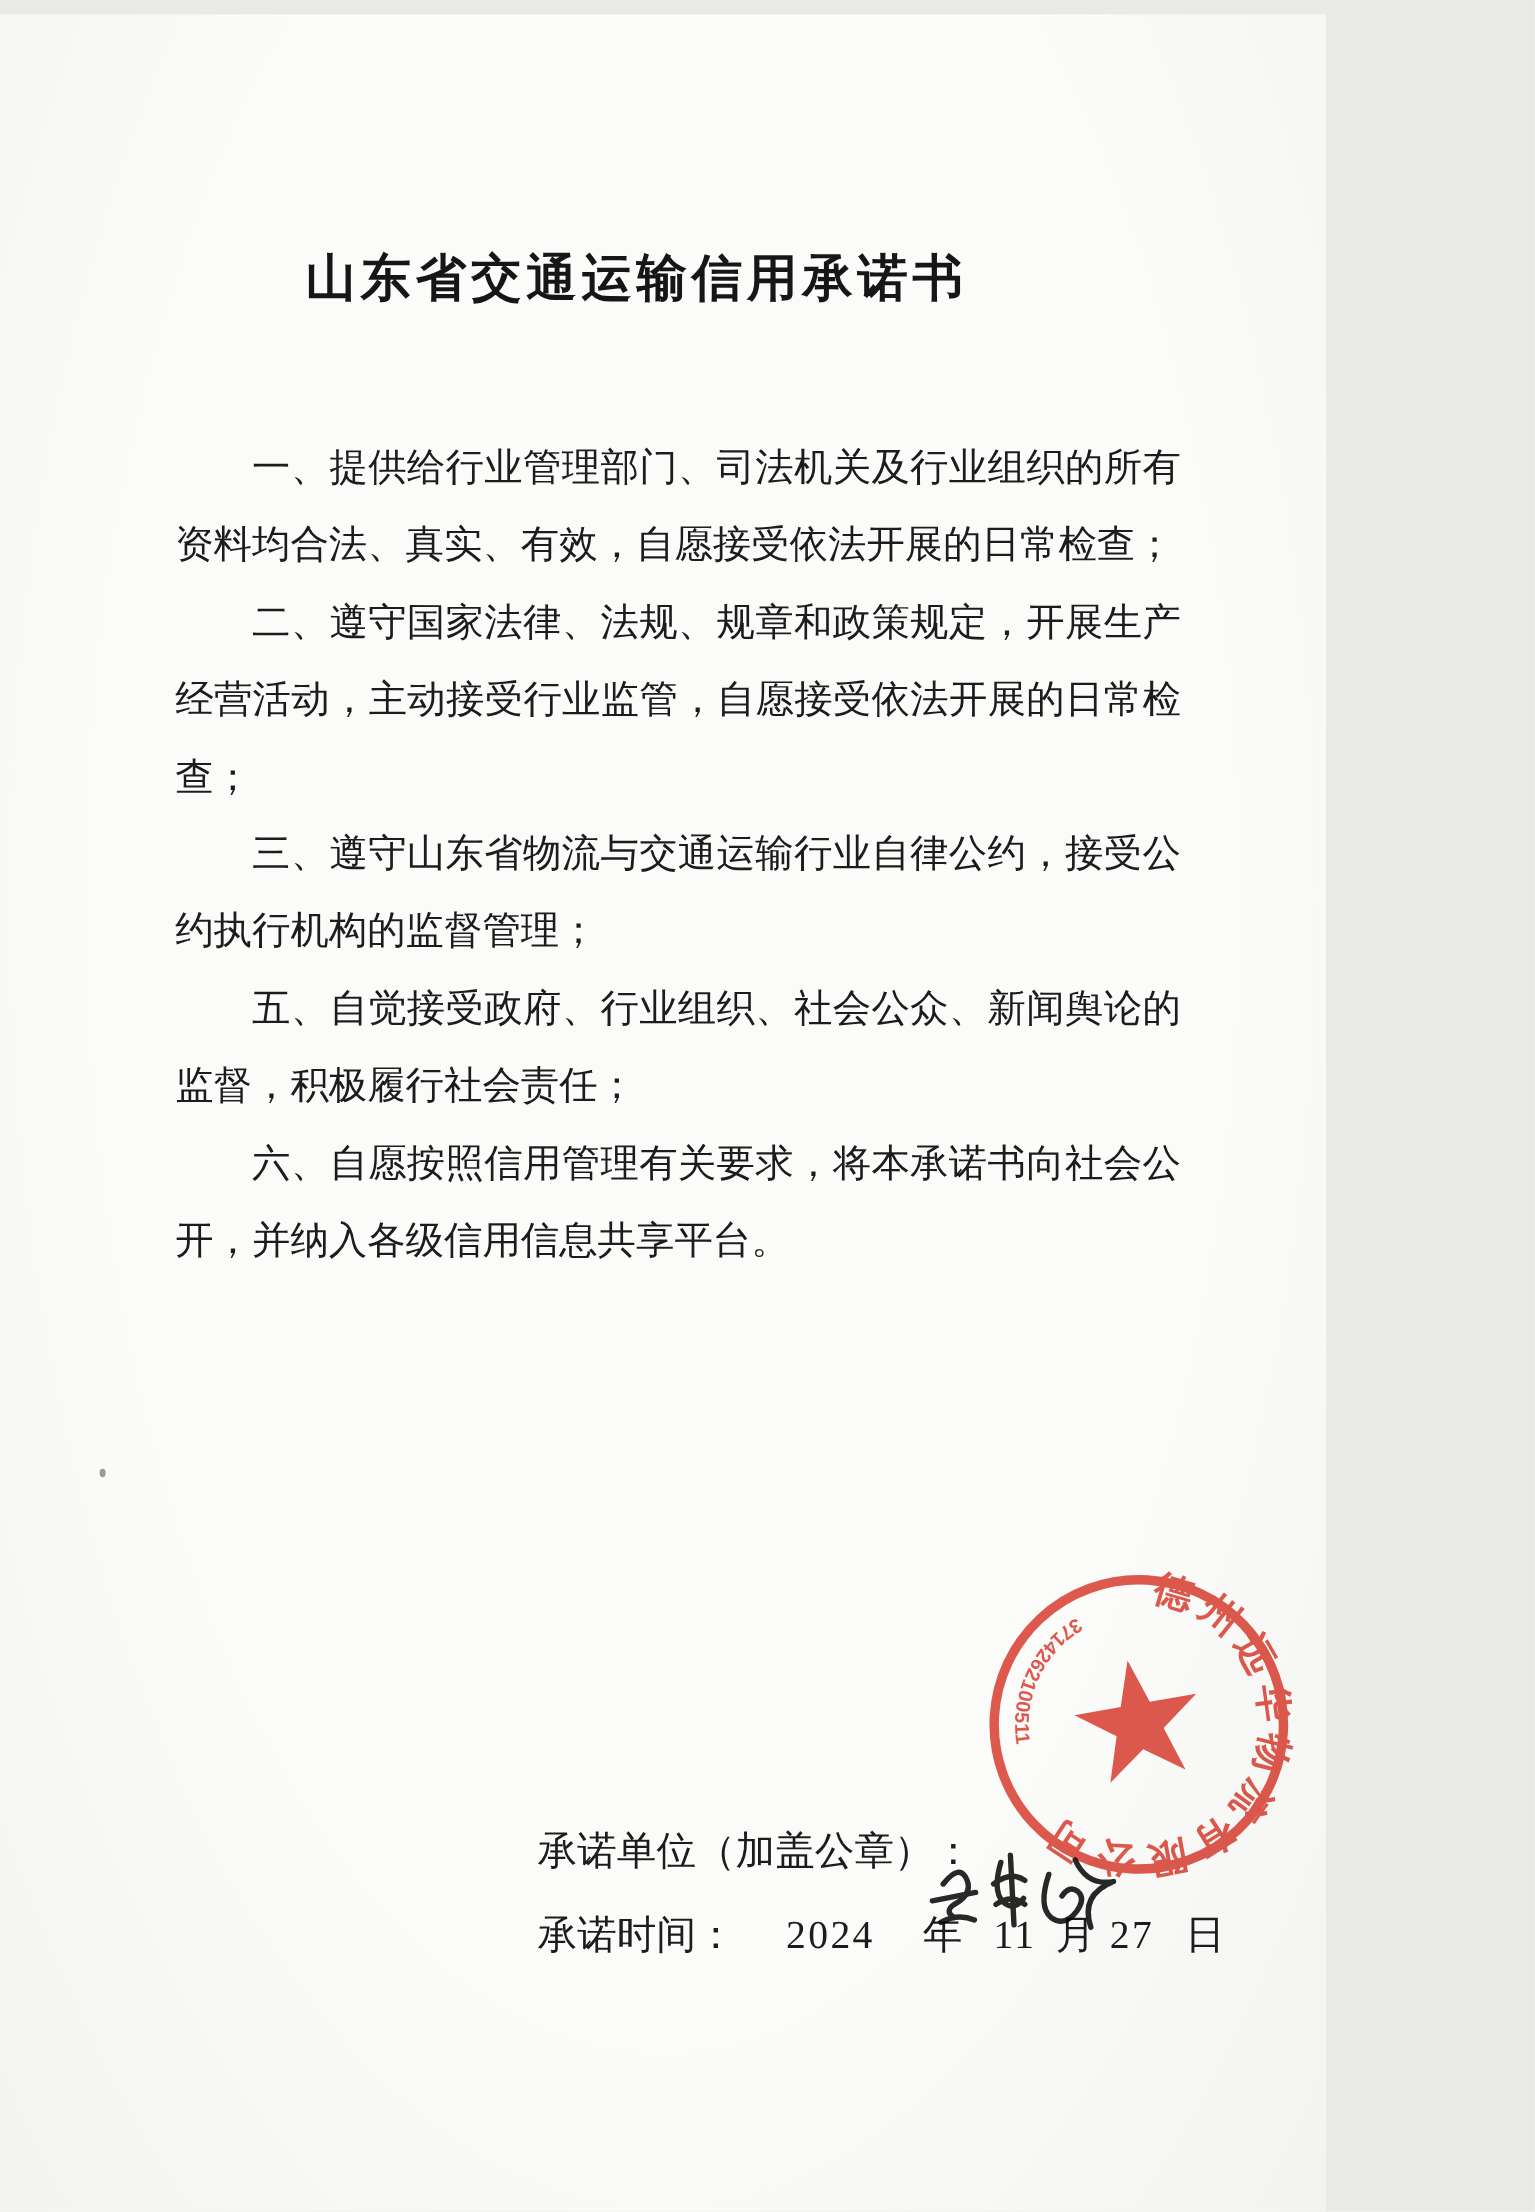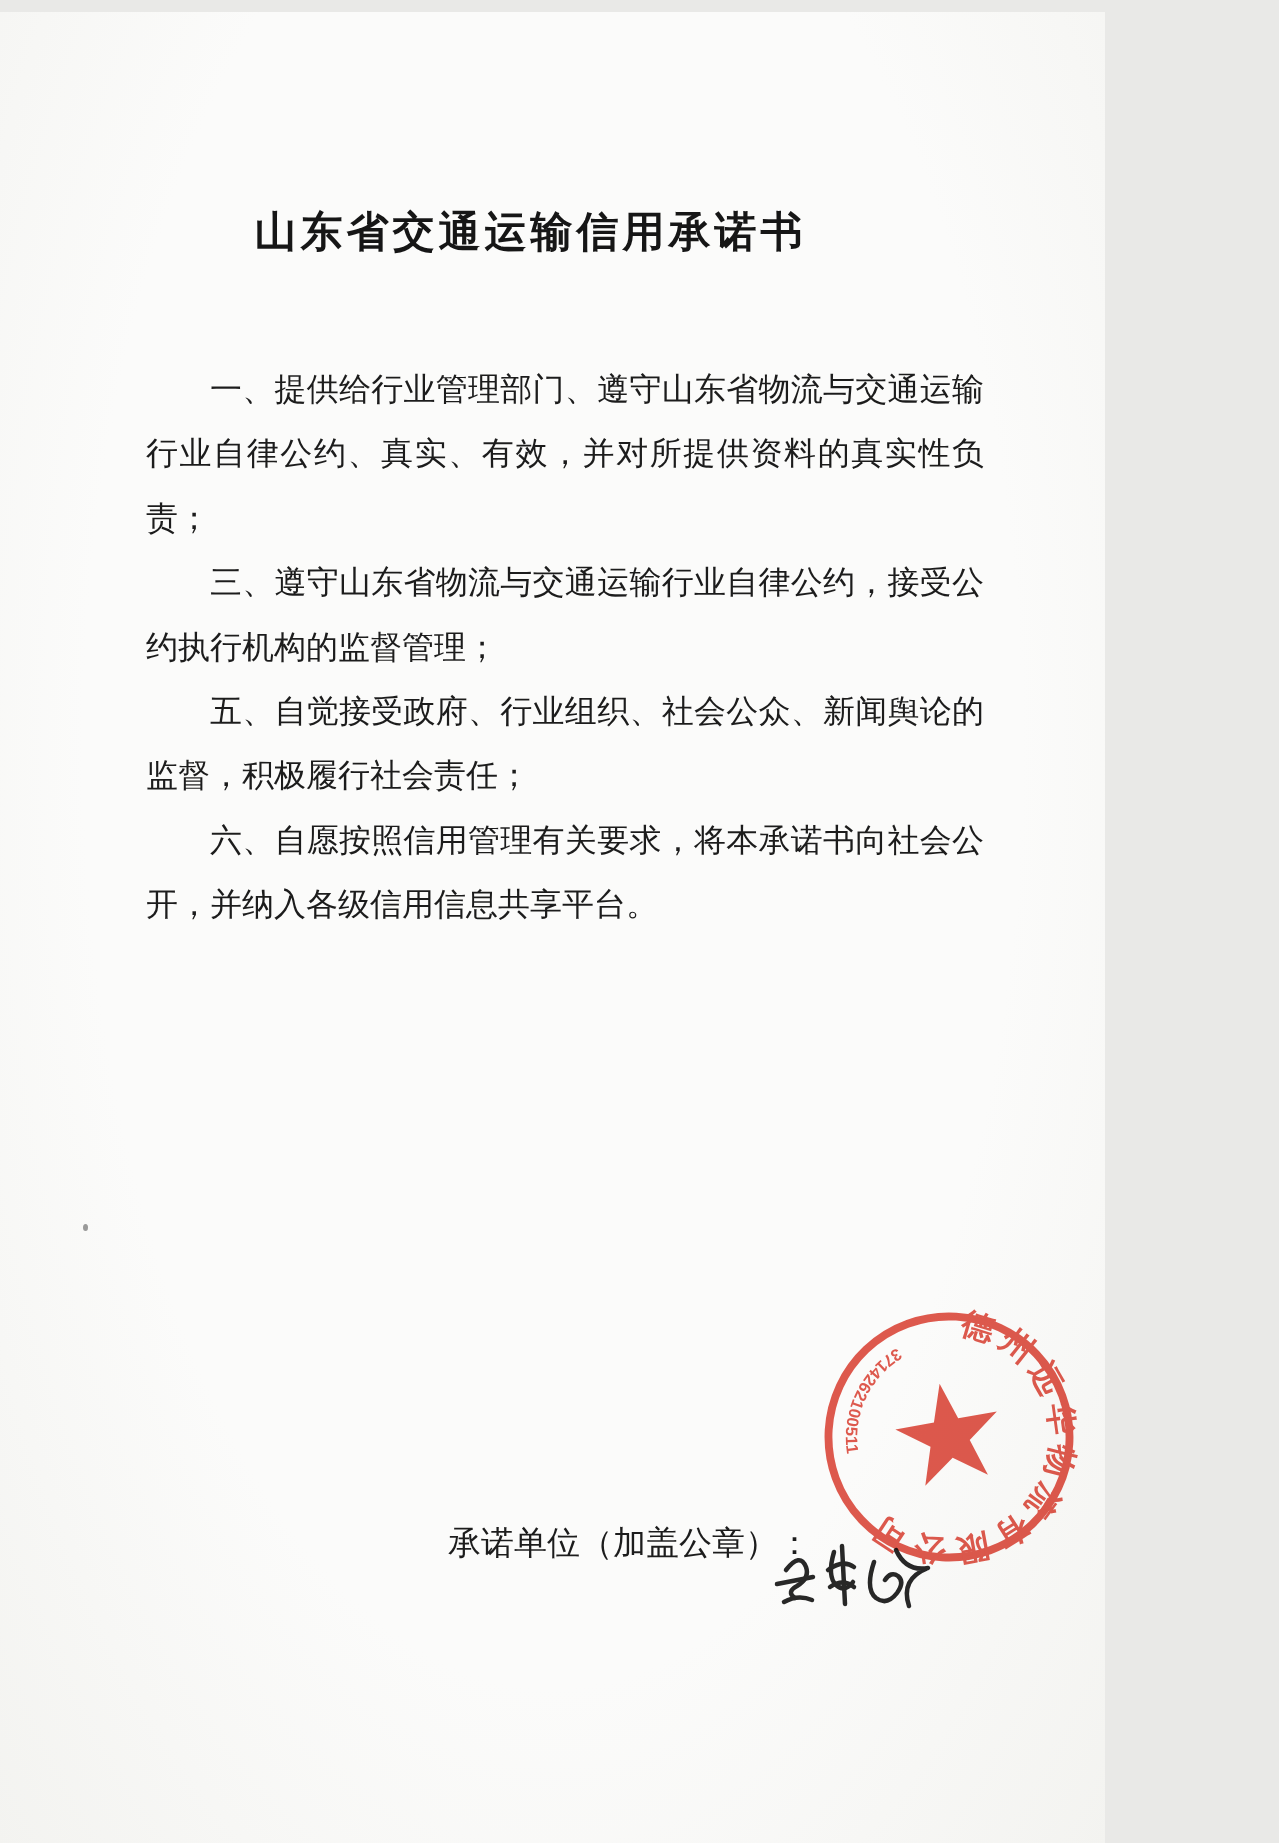--- a/index.html
+++ b/index.html
@@ -62,30 +62,32 @@
   }
 </style>
 </head>
 <body>
 
 <div class="page">
 
   <div class="doc-title">山东省交通运输信用承诺书</div>
 
   <div class="body-text">
-    <p>一、提供给行业管理部门、遵守山东省物流与交通运输行业自律公约、真实、有效，并对所提供资料的真实性负责；</p>
+    <p>一、提供给行业管理部门、司法机关及行业组织的所有资料均合法、真实、有效，自愿接受依法开展的日常检查；</p>
+    <p>二、遵守国家法律、法规、规章和政策规定，开展生产经营活动，主动接受行业监管，自愿接受依法开展的日常检查；</p>
     <p>三、遵守山东省物流与交通运输行业自律公约，接受公约执行机构的监督管理；</p>
     <p>五、自觉接受政府、行业组织、社会公众、新闻舆论的监督，积极履行社会责任；</p>
     <p>六、自愿按照信用管理有关要求，将本承诺书向社会公开，并纳入各级信用信息共享平台。</p>
   </div>
 
   <div class="speck"></div>
 
   <div class="footer-block">
     <div>承诺单位（加盖公章）：</div>
+    <div class="date-line"><span>承诺时间：</span><span class="gap-l"></span><span class="num">2024</span><span class="g1"></span><span>年</span><span class="g2"></span><span class="num">11</span><span class="g3"></span><span>月</span><span class="g4"></span><span class="num">27</span><span class="g5"></span><span>日</span></div>
   </div>
 
   <svg class="seal" viewBox="0 0 300 300" xmlns="http://www.w3.org/2000/svg">
     <defs>
       <path id="nameArc" d="M 39.1 190.4 A 118 118 0 1 1 260.9 190.4" fill="none"></path>
       <path id="codeArc" d="M 74.1 240.4 A 118 118 0 0 0 225.9 240.4" fill="none"></path>
     </defs>
     <g transform="rotate(115 150 150)" opacity="0.9">
       <circle cx="150" cy="150" r="138" fill="none" stroke="#dc392b" stroke-width="9"></circle>
       <polygon points="150,88 164.1,130.6 209,130.8 172.8,157.4 186.4,200.2 150,174 113.6,200.2 127.2,157.4 91,130.8 135.9,130.6" fill="#dc392b" transform="rotate(-125 150 150)"></polygon>

